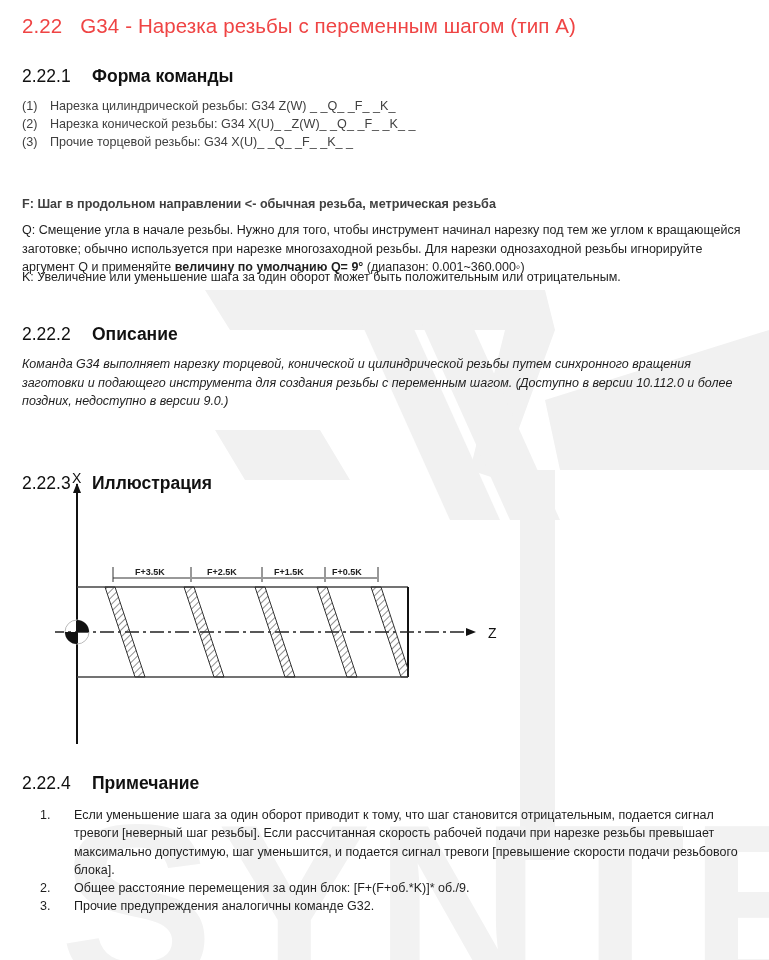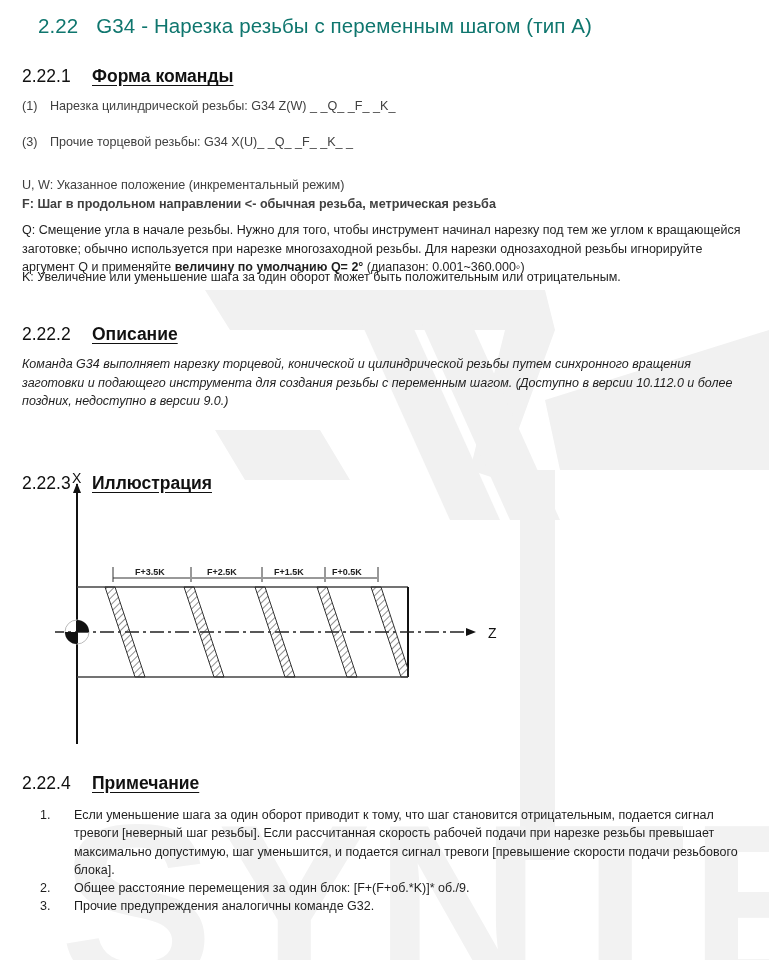--- a/index.html
+++ b/index.html
@@ -4,26 +4,26 @@
 <style>
   html, body { margin: 0; padding: 0; }
   body {
     width: 769px; height: 960px; position: relative; overflow: hidden;
     background: #ffffff; color: #1a1a1a;
     font-family: "Liberation Sans", "DejaVu Sans", sans-serif;
   }
   .watermark { position: absolute; left: 0; top: 0; width: 769px; height: 960px; z-index: 0; }
   .page { position: absolute; left: 0; top: 0; width: 769px; height: 960px; z-index: 1; }
 
-  .h1 { position: absolute; left: 22px; top: 14px; font-size: 20.5px; color: #0f766e; letter-spacing: 0.1px; margin-left: 16px; }
+  .h1 { position: absolute; left: 22px; top: 14px; font-size: 20.5px; color: #ef4444; letter-spacing: 0.1px; }
   .h1 .num { margin-right: 18px; }
 
   .h2 { position: absolute; left: 22px; font-size: 17.5px; color: #111; font-weight: normal; }
   .h2 .num { display: inline-block; width: 70px; }
-  .h2 .ttl { font-weight: bold; text-decoration: underline; text-underline-offset: 3px; }
+  .h2 .ttl { font-weight: bold; text-underline-offset: 3px; }
 
   .line { position: absolute; left: 22px; font-size: 12.6px; line-height: 18px; white-space: nowrap; color: #404040; }
   .fmt .idx { display: inline-block; width: 28px; }
 
   .para { position: absolute; left: 22px; width: 720px; font-size: 12.5px; line-height: 18.5px; color: #1e1e1e; }
   .para b { font-weight: bold; }
 
   .notes { position: absolute; left: 40px; top: 806px; width: 710px; font-size: 12.5px; line-height: 18.3px; color: #1e1e1e; }
   .note { display: flex; }
   .note .n { width: 34px; flex: 0 0 34px; }
@@ -54,29 +54,31 @@
     <span class="num">2.22</span><span>G34 - Нарезка резьбы с переменным шагом (тип А)</span>
   </div>
 
   <div class="h2" style="top:66px;">
     <span class="num">2.22.1</span><span class="ttl">Форма команды</span>
   </div>
 
   <div class="line fmt" style="top:97px;">
     <span class="idx">(1)</span><span>Нарезка цилиндрической резьбы: G34 Z(W) _ _Q_ _F_ _K_</span>
   </div>
+  <div class="line fmt" style="top:115px;">
+    <span class="idx">(2)</span><span>Нарезка конической резьбы: G34 X(U)_ _Z(W)_ _Q_ _F_ _K_ _</span>
+  </div>
   <div class="line fmt" style="top:133px;">
     <span class="idx">(3)</span><span>Прочие торцевой резьбы: G34 X(U)_ _Q_ _F_ _K_ _</span>
   </div>
 
-  <div class="line" style="top:176px;">U, W: Указанное положение (инкрементальный режим)</div>
   <div class="line" style="top:195px;font-weight:bold;">F: Шаг в продольном направлении &lt;- обычная резьба, метрическая резьба</div>
 
   <div class="para" style="top:221px;">
-    <span>Q: Смещение угла в начале резьбы. Нужно для того, чтобы инструмент начинал нарезку под тем же углом к вращающейся заготовке; обычно используется при нарезке многозаходной резьбы. Для нарезки однозаходной резьбы игнорируйте аргумент Q и применяйте </span><b>величину по умолчанию Q= 2°</b><span> (диапазон: 0.001~360.000◦)</span>
+    <span>Q: Смещение угла в начале резьбы. Нужно для того, чтобы инструмент начинал нарезку под тем же углом к вращающейся заготовке; обычно используется при нарезке многозаходной резьбы. Для нарезки однозаходной резьбы игнорируйте аргумент Q и применяйте </span><b>величину по умолчанию Q= 9°</b><span> (диапазон: 0.001~360.000◦)</span>
   </div>
 
   <div class="para" style="top:268px;">K: Увеличение или уменьшение шага за один оборот может быть положительным или отрицательным.</div>
 
   <div class="h2" style="top:324px;">
     <span class="num">2.22.2</span><span class="ttl">Описание</span>
   </div>
   <div class="para" style="top:355px;font-style:italic;">Команда G34 выполняет нарезку торцевой, конической и цилиндрической резьбы путем синхронного вращения заготовки и подающего инструмента для создания резьбы с переменным шагом. (Доступно в версии 10.112.0 и более поздних, недоступно в версии 9.0.)</div>
 
   <div class="h2" style="top:434px;margin-top:39px;">

